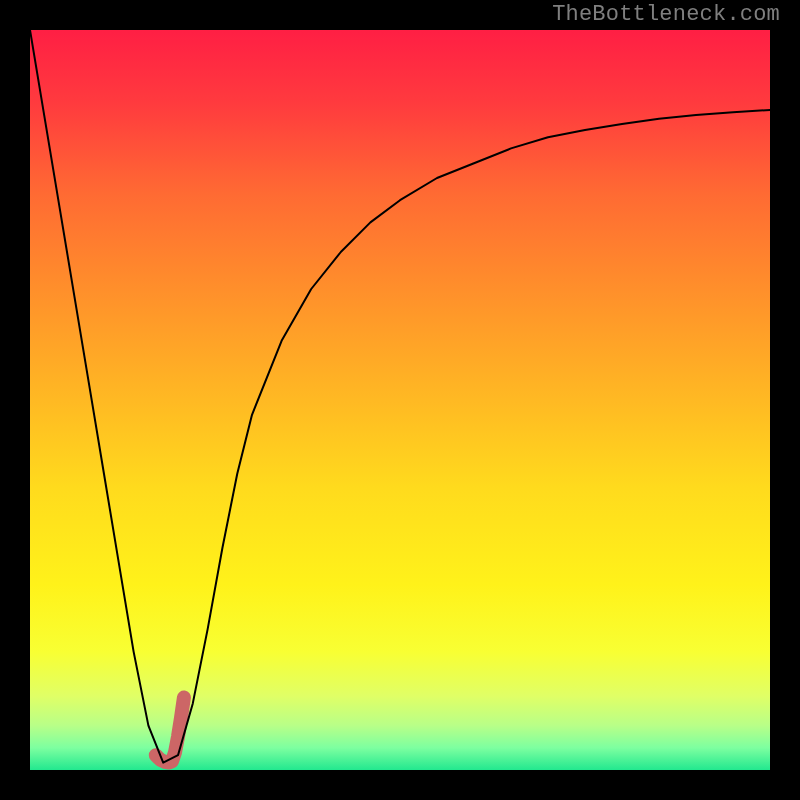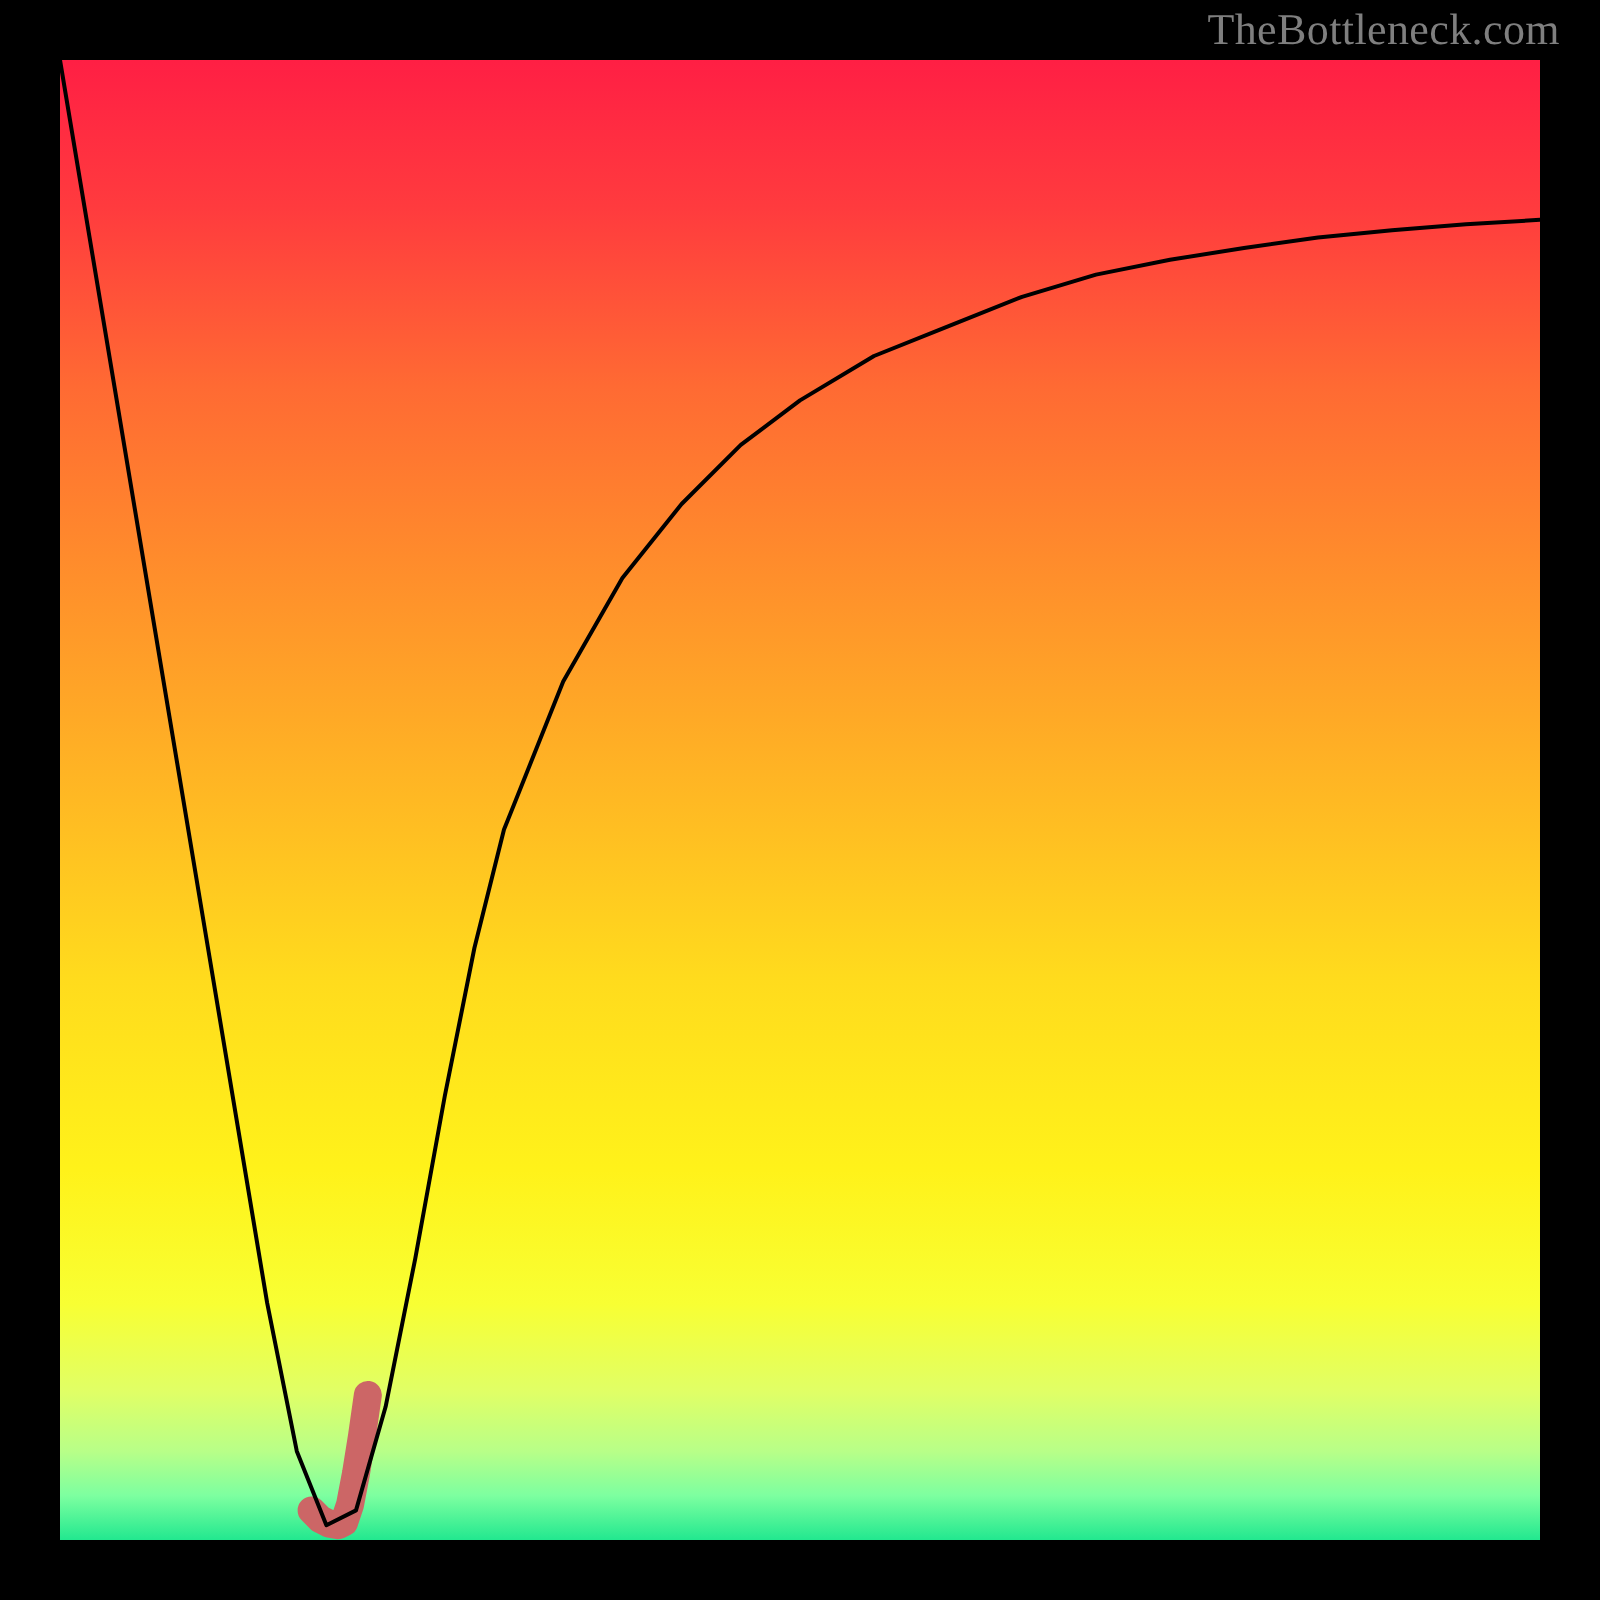--- a/index.html
+++ b/index.html
@@ -35,21 +35,21 @@
     inset: 0;
     width: 740px;
     height: 740px;
     overflow: visible;
   }
   .watermark {
     position: absolute;
     top: 2px;
     right: 20px;
     color: #7f7f7f;
-    font-family: Liberation Serif, serif;
+    font-family: Liberation Mono, monospace;
     font-size: 22px;
     letter-spacing: 0.2px;
   }
 </style>
 </head>
 <body>
 
 <div class="frame">
   <div class="plot-area">
     <svg class="gradient" viewBox="0 0 740 740" preserveAspectRatio="none">

